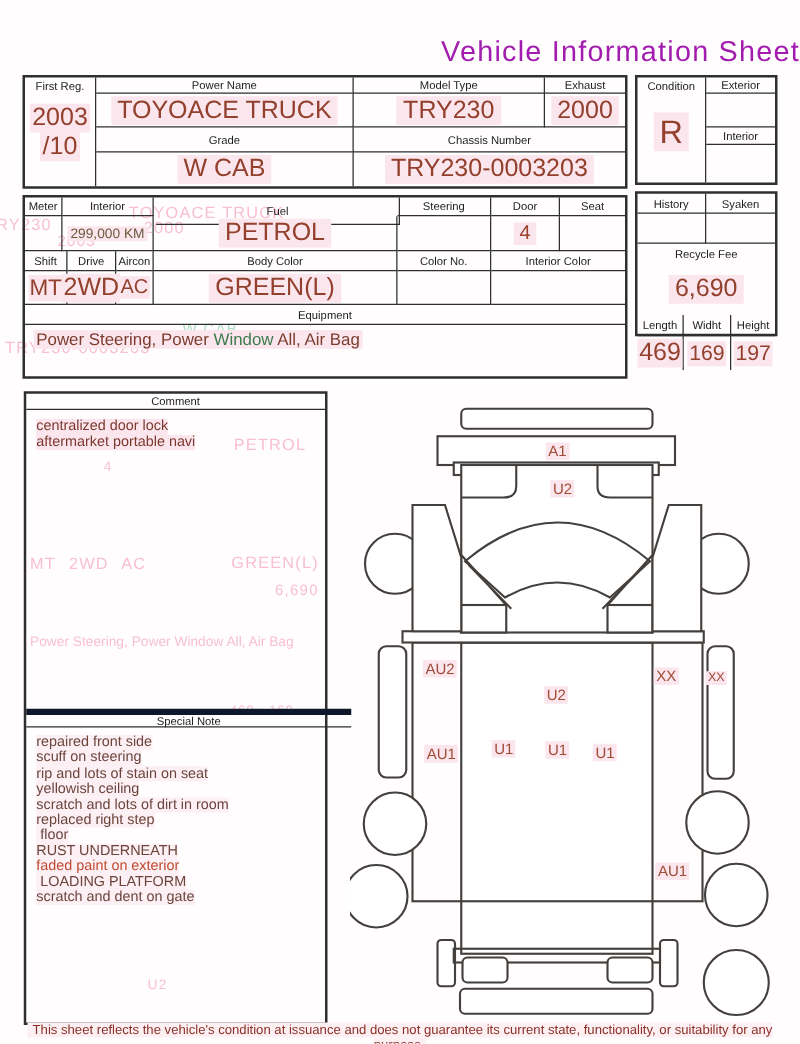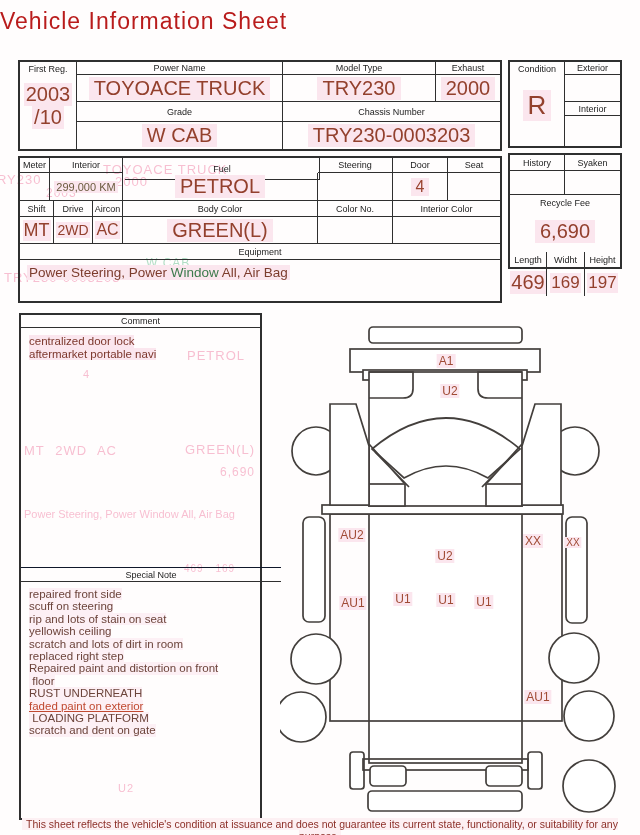--- a/index.html
+++ b/index.html
@@ -6,28 +6,28 @@
   #page{position:relative;width:640px;height:835px;background:#fffdfd;overflow:hidden;
         font-family:"Liberation Sans",sans-serif;color:#1c1c1c;}
   .box{position:absolute;border:2px solid #2f2f2f;box-sizing:border-box;z-index:2;background:transparent;}
   .cell{position:absolute;box-sizing:border-box;}
   .br{border-right:1px solid #2f2f2f;}
   .bb{border-bottom:1px solid #2f2f2f;}
   .hd{font-size:9px;display:flex;align-items:center;justify-content:center;color:#1c1c1c;}
   .vc{display:flex;align-items:center;justify-content:center;}
   .red{color:#93402d;}
   .hl{background:#fbe6ee;padding:0 5px;}
-  .title{position:absolute;top:8px;left:0;width:100%;text-align:left;font-size:23px;
-         letter-spacing:1px;color:#b91c1c;z-index:2;}
+  .title{position:absolute;top:28px;left:0;width:100%;text-align:right;font-size:23px;
+         letter-spacing:1px;color:#a21caf;z-index:2;}
   .ghost{position:absolute;color:#f396b4;opacity:.6;z-index:1;white-space:nowrap;letter-spacing:1px;}
   .ghost.green{color:#7ec9a0;}
   .dlabel{position:absolute;z-index:3;transform:translateX(-50%);font-size:12px;color:#a04b35;
           background:#fbe6ee;padding:0 2px;white-space:nowrap;}
   .note-line{font-size:11.5px;line-height:12.4px;color:#6c443b;white-space:pre;background:#fdf0f5;width:max-content;}
-  .note-line.bright{color:#c04a31;text-decoration:underline;}
+  .note-line.bright{color:#c04a31;}
   .cmt-line{font-size:11.5px;line-height:12.5px;color:#7c372c;background:#fbe6ee;width:max-content;}
   .footer{position:absolute;top:818px;left:0;width:100%;text-align:center;font-size:10.5px;
           color:#8c2f28;z-index:2;}
   .footer span{background:#fdf0f3;padding:0 4px;}
 </style>
 </head>
 <body>
 
 <div id="page">
 
@@ -117,21 +117,21 @@
     <div class="cell br bb hd" style="left:34px;top:43px;width:39px;height:16px">Drive</div>
     <div class="cell br bb hd" style="left:73px;top:43px;width:30px;height:16px">Aircon</div>
     <div class="cell br bb hd" style="left:103px;top:43px;width:195px;height:16px">Body Color</div>
     <div class="cell br bb hd" style="left:298px;top:43px;width:75px;height:16px">Color No.</div>
     <div class="cell bb hd" style="left:373px;top:43px;width:107px;height:16px">Interior Color</div>
 
     <div class="cell br bb vc" style="left:0;top:59px;width:34px;height:27px">
         <span class="red hl" style="font-size:18px;padding:0 1px">MT</span>
       </div>
     <div class="cell br bb vc" style="left:34px;top:59px;width:39px;height:27px">
-        <span class="red hl" style="font-size:14px;padding:0 1px">2WD</span>
+        <span class="red hl" style="font-size:20px;padding:0 1px">2WD</span>
       </div>
     <div class="cell br bb vc" style="left:73px;top:59px;width:30px;height:27px">
         <span class="red hl" style="font-size:16px;padding:0 1px">AC</span>
       </div>
     <div class="cell br bb vc" style="left:103px;top:59px;width:195px;height:27px">
         <span class="red hl" style="font-size:20px">GREEN(L)</span>
       </div>
     <div class="cell br bb vc" style="left:298px;top:59px;width:75px;height:27px"></div>
     <div class="cell bb vc" style="left:373px;top:59px;width:107px;height:27px"></div>
 
@@ -163,29 +163,28 @@
         <span class="red hl" style="font-size:17px;padding:0 1px">197</span>
       </div>
   </div>
 
   <div class="box" style="left:19px;top:313px;width:243px;height:507px">
     <div class="cell bb hd" style="left:0;top:0;width:239px;height:13px">Comment</div>
     <div class="cell" style="left:8px;top:20px;width:228px">
       <div class="cmt-line">centralized door lock</div>
       <div class="cmt-line">aftermarket portable navi</div>
     </div>
-    <div class="cell hd" style="left:0;top:252px;width:260px;height:15px;border-top:1px solid #0f172a;border-bottom:1px solid #2f2f2f">Special Note</div>
+    <div class="cell hd" style="left:0;top:252px;width:260px;height:15px;border-top:5px solid #0f172a;border-bottom:1px solid #2f2f2f">Special Note</div>
     <div class="cell" style="left:8px;top:273px;width:228px">
       <div class="note-line">repaired front side</div>
       <div class="note-line">scuff on steering</div>
       <div class="note-line">rip and lots of stain on seat</div>
       <div class="note-line">yellowish ceiling</div>
       <div class="note-line">scratch and lots of dirt in room</div>
       <div class="note-line">replaced right step</div>
-      <div class="note-line">Repaired paint and distortion on front</div>
       <div class="note-line"> floor</div>
       <div class="note-line">RUST UNDERNEATH</div>
       <div class="note-line bright">faded paint on exterior</div>
       <div class="note-line"> LOADING PLATFORM</div>
       <div class="note-line">scratch and dent on gate</div>
     </div>
   </div>
 
   <svg style="position:absolute;left:280px;top:315px;z-index:1" width="360" height="505" viewBox="280 315 360 505" fill="none" stroke="#433f3c" stroke-width="1.7">
 

